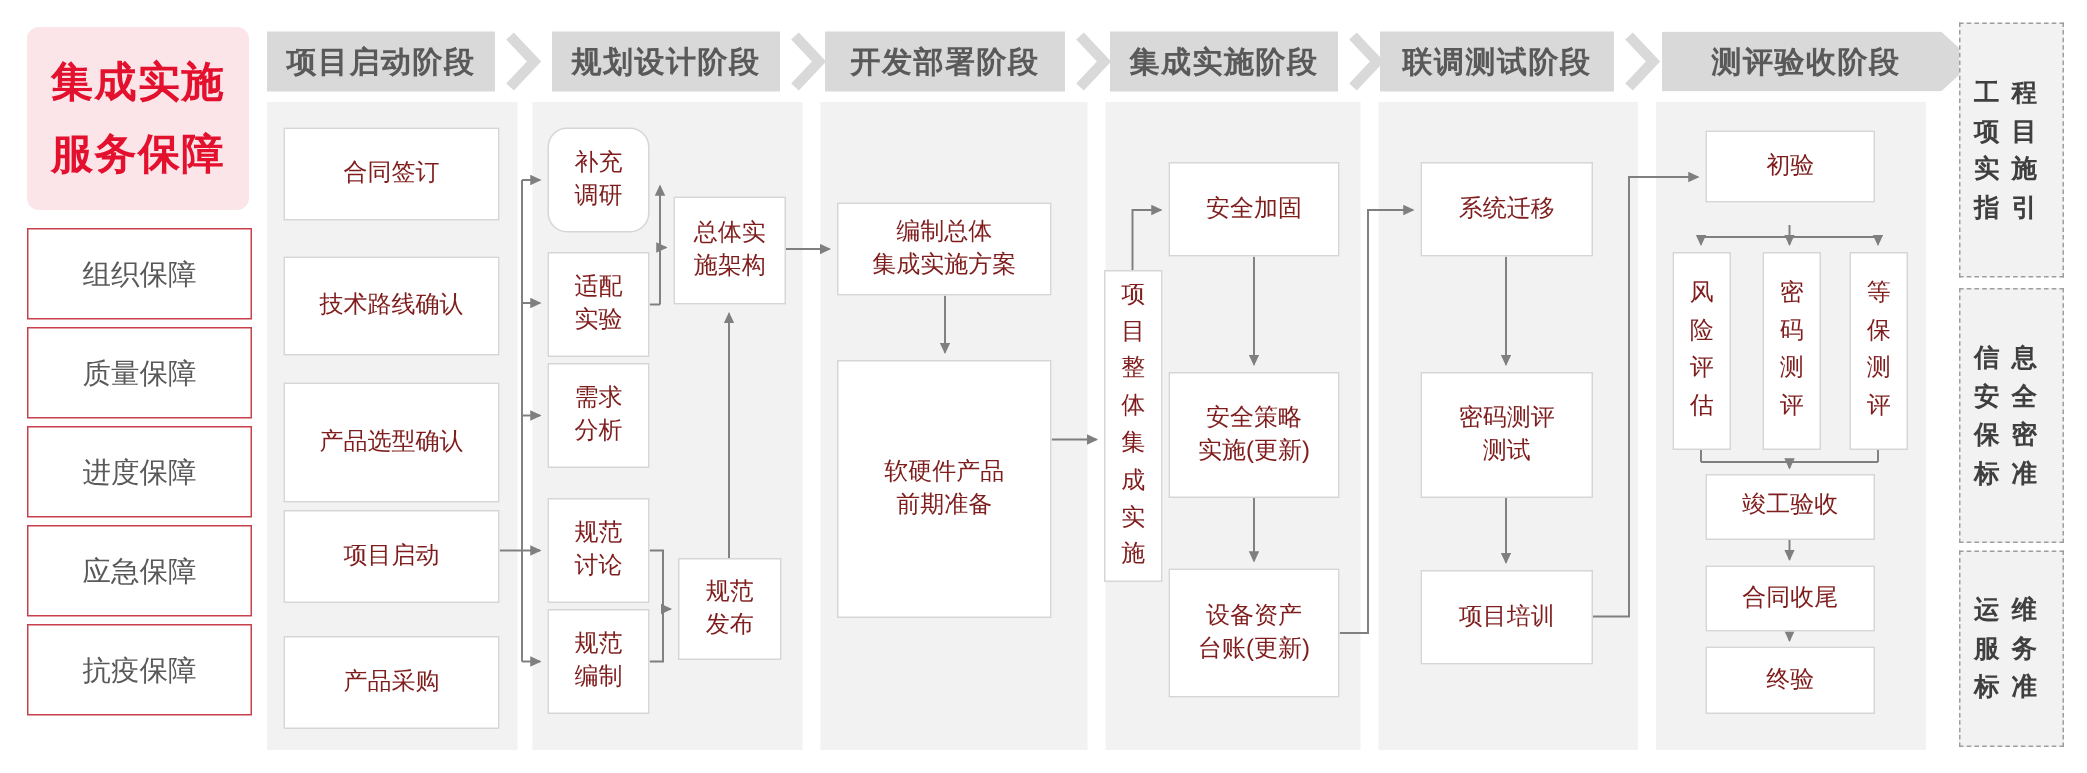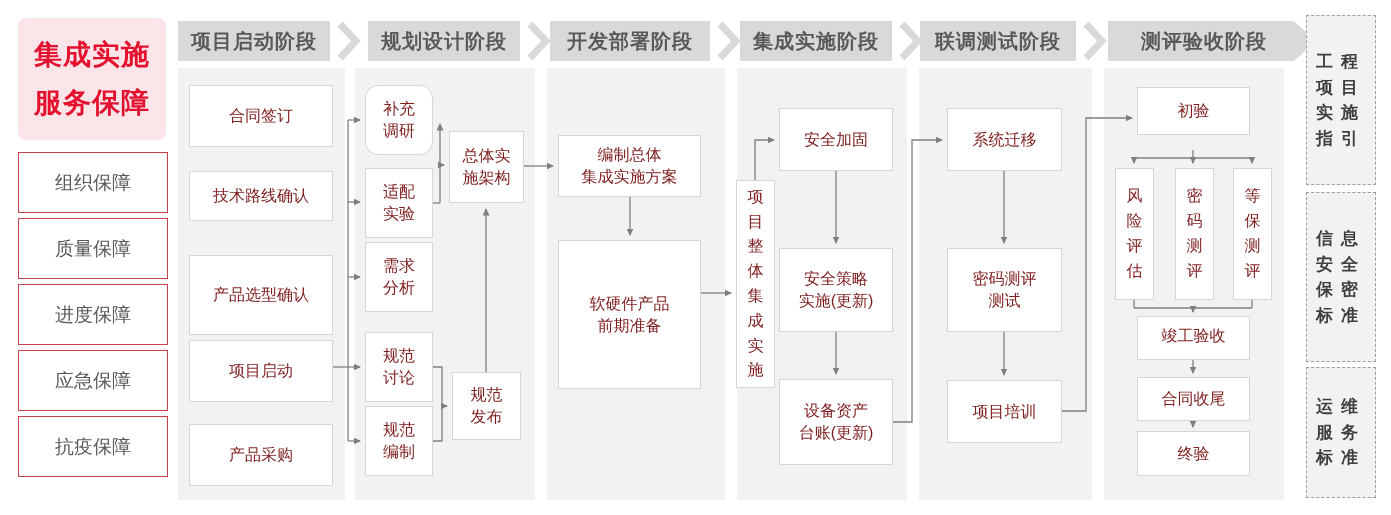--- a/index.html
+++ b/index.html
@@ -84,21 +84,21 @@
 
   <div class="pink-box">集成实施
 服务保障</div>
   <div class="side-box" style="top:152px;">组织保障</div>
   <div class="side-box" style="top:218px;">质量保障</div>
   <div class="side-box" style="top:284px;">进度保障</div>
   <div class="side-box" style="top:350px;">应急保障</div>
   <div class="side-box" style="top:416px;">抗疫保障</div>
 
   <div class="node" style="left:189px;top:85px;width:144px;height:62px;">合同签订</div>
-  <div class="node" style="left:189px;top:171px;width:144px;height:50px;">技术路线确认</div>
+  <div class="node" style="left:189px;top:171px;width:144px;height:66px;">技术路线确认</div>
   <div class="node" style="left:189px;top:255px;width:144px;height:80px;">产品选型确认</div>
   <div class="node" style="left:189px;top:340px;width:144px;height:62px;">项目启动</div>
   <div class="node" style="left:189px;top:424px;width:144px;height:62px;">产品采购</div>
 
   <div class="node" style="left:365px;top:85px;width:68px;height:70px;border-radius:13px;">补充
 调研</div>
   <div class="node" style="left:365px;top:168px;width:68px;height:70px;">适配
 实验</div>
   <div class="node" style="left:365px;top:242px;width:68px;height:70px;">需求
 分析</div>
@@ -106,21 +106,21 @@
 讨论</div>
   <div class="node" style="left:365px;top:406px;width:68px;height:70px;">规范
 编制</div>
   <div class="node" style="left:449px;top:131px;width:75px;height:72px;">总体实
 施架构</div>
   <div class="node" style="left:452px;top:372px;width:69px;height:68px;">规范
 发布</div>
 
   <div class="node" style="left:558px;top:135px;width:143px;height:62px;">编制总体
 集成实施方案</div>
-  <div class="node" style="left:558px;top:240px;width:143px;height:149px;">软硬件产品
+  <div class="node" style="left:558px;top:240px;width:143px;height:172px;">软硬件产品
 前期准备</div>
 
   <div class="node" style="left:736px;top:180px;width:39px;height:208px;"><span class="vtext">项目整体集成实施</span></div>
   <div class="node" style="left:779px;top:108px;width:114px;height:63px;">安全加固</div>
   <div class="node" style="left:779px;top:248px;width:114px;height:84px;">安全策略
 实施(更新)</div>
   <div class="node" style="left:779px;top:379px;width:114px;height:86px;">设备资产
 台账(更新)</div>
 
   <div class="node" style="left:947px;top:108px;width:115px;height:63px;">系统迁移</div>

